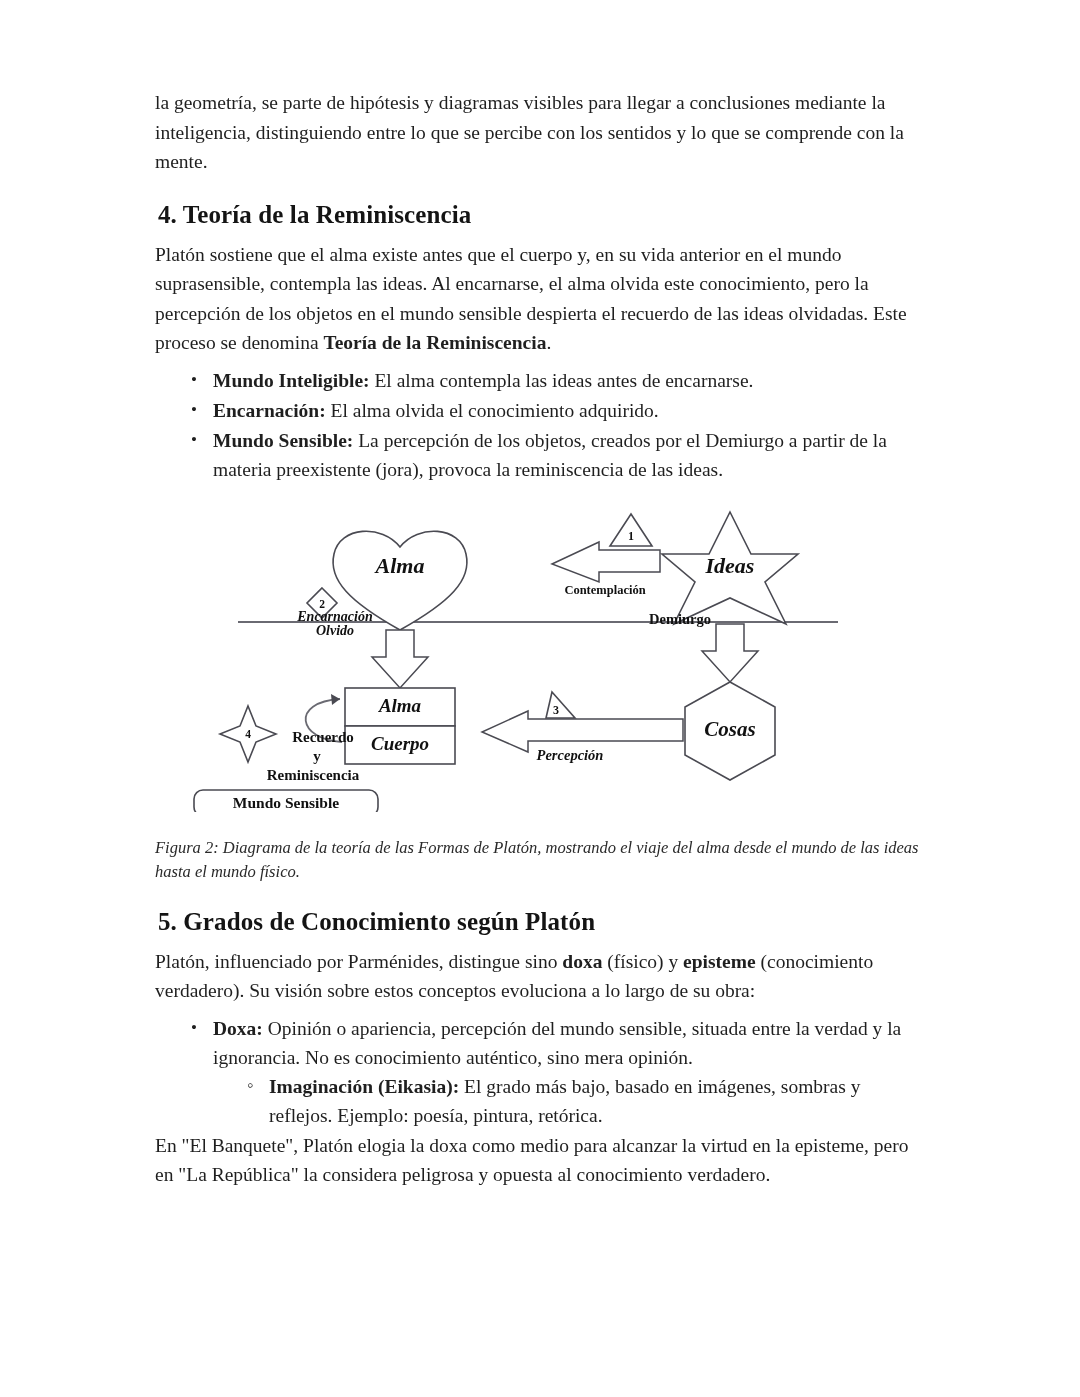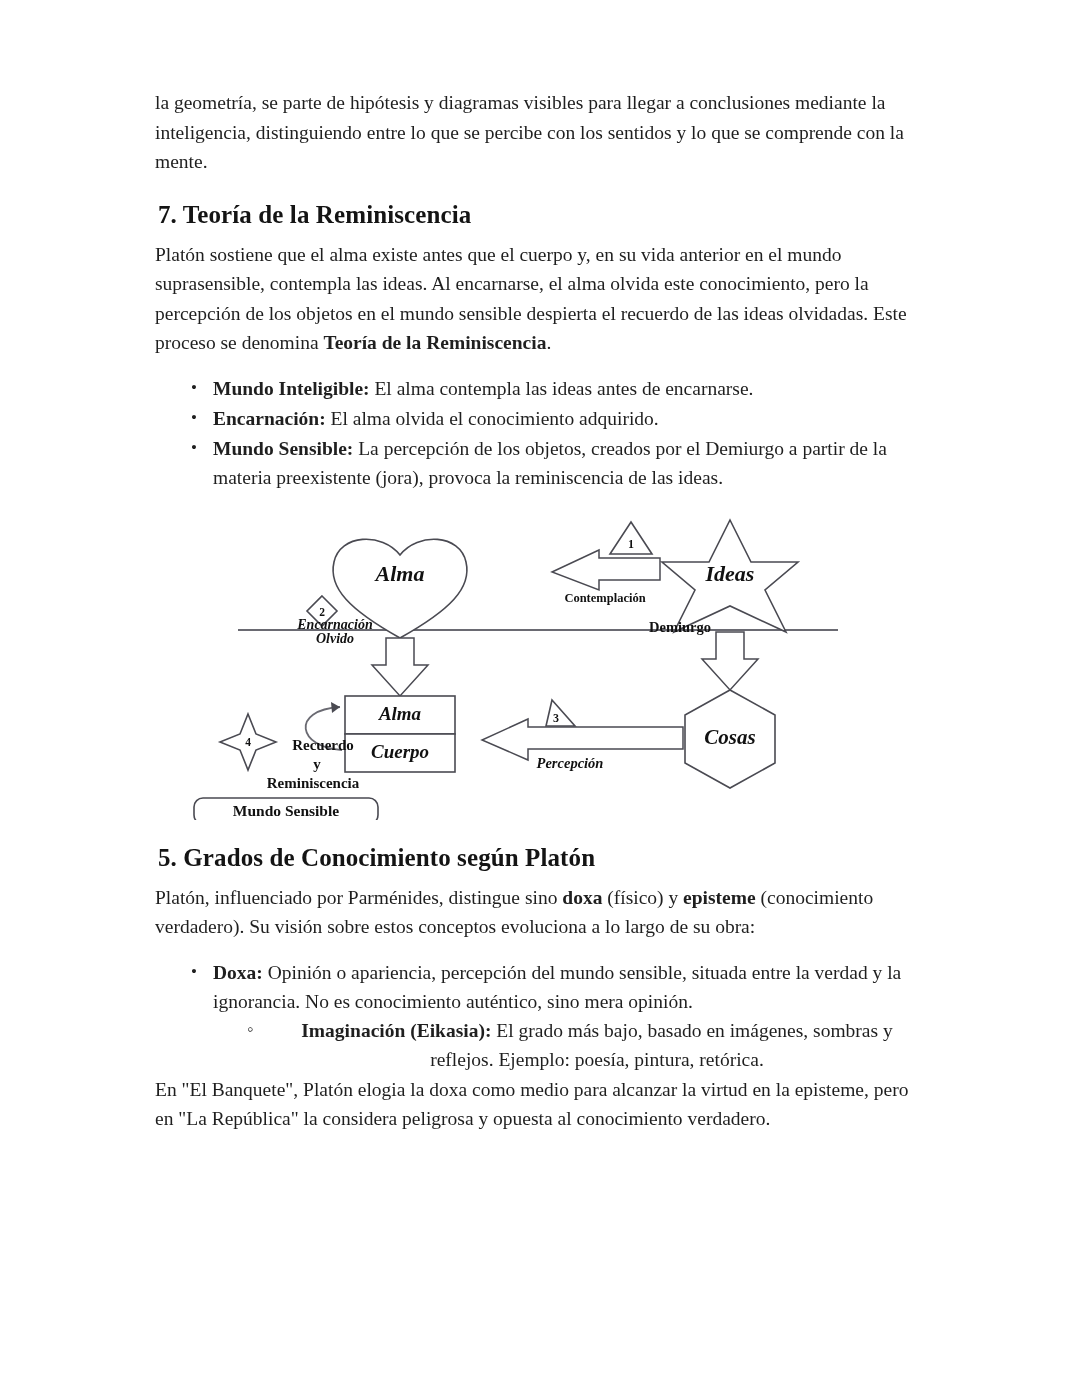--- a/index.html
+++ b/index.html
@@ -34,21 +34,21 @@
   }
   h2.section-heading {
     font-size: 25px;
     line-height: 32px;
     font-weight: bold;
     margin: 22px 0 9px 3px;
     color: #141414;
     letter-spacing: 0.1px;
   }
   ul.bullets {
-    margin: 16px 0 0 0;
+    margin: 8px 0 0 0;
     padding-left: 58px;
     list-style: none;
   }
   ul.bullets > li {
     position: relative;
     font-size: 19.5px;
     line-height: 29px;
     margin-bottom: 1px;
     color: #1f1f1f;
   }
@@ -57,21 +57,20 @@
     position: absolute;
     left: -22px;
     top: -1px;
     font-size: 17px;
     color: #1f1f1f;
   }
   ul.sub-bullets {
     margin: 0;
     padding-left: 56px;
     list-style: none;
-    text-align: center;
   }
   ul.sub-bullets > li {
     position: relative;
     font-size: 19.5px;
     line-height: 29px;
     color: #1f1f1f;
   }
   ul.sub-bullets > li::before {
     content: "◦";
     position: absolute;
@@ -113,21 +112,21 @@
   }
 </style>
 </head>
 <body>
 
 <div class="page">
   <div class="content">
 
     <p class="body-text">la geometría, se parte de hipótesis y diagramas visibles para llegar a conclusiones mediante la inteligencia, distinguiendo entre lo que se percibe con los sentidos y lo que se comprende con la mente.</p>
 
-    <h2 class="section-heading">7. Teoría de la Reminiscencia</h2>
+    <h2 class="section-heading">4. Teoría de la Reminiscencia</h2>
 
     <p class="body-text"><span>Platón sostiene que el alma existe antes que el cuerpo y, en su vida anterior en el mundo suprasensible, contempla las ideas. Al encarnarse, el alma olvida este conocimiento, pero la percepción de los objetos en el mundo sensible despierta el recuerdo de las ideas olvidadas. Este proceso se denomina </span><b>Teoría de la Reminiscencia</b><span>.</span></p>
 
     <ul class="bullets">
       <li><b>Mundo Inteligible:</b><span> El alma contempla las ideas antes de encarnarse.</span></li>
       <li><b>Encarnación:</b><span> El alma olvida el conocimiento adquirido.</span></li>
       <li><b>Mundo Sensible:</b><span> La percepción de los objetos, creados por el Demiurgo a partir de la materia preexistente (jora), provoca la reminiscencia de las ideas.</span></li>
     </ul>
 
     <div class="figure-wrap">
@@ -188,20 +187,21 @@
         <text class="tplain" x="58" y="236" font-size="11.5" text-anchor="middle">4</text>
 
         <text class="tplain" x="133" y="240" font-size="15" text-anchor="middle">Recuerdo</text>
         <text class="tplain" x="127" y="259" font-size="15" text-anchor="middle">y</text>
         <text class="tplain" x="123" y="278" font-size="15" text-anchor="middle">Reminiscencia</text>
 
         <rect class="sh" x="4" y="288" width="184" height="26" rx="9" ry="9"></rect>
         <text class="tplain" x="96" y="302" font-size="15.5" text-anchor="middle" dominant-baseline="middle">Mundo Sensible</text>
       </svg>
 
+      <p class="figure-caption">Figura 2: Diagrama de la teoría de las Formas de Platón, mostrando el viaje del alma desde el mundo de las ideas hasta el mundo físico.</p>
     </div>
 
     <h2 class="section-heading">5. Grados de Conocimiento según Platón</h2>
 
     <p class="body-text"><span>Platón, influenciado por Parménides, distingue sino </span><b>doxa</b><span> (físico) y </span><b>episteme</b><span> (conocimiento verdadero). Su visión sobre estos conceptos evoluciona a lo largo de su obra:</span></p>
 
     <ul class="bullets">
       <li><b>Doxa:</b><span> Opinión o apariencia, percepción del mundo sensible, situada entre la verdad y la ignorancia. No es conocimiento auténtico, sino mera opinión.</span>
         <ul class="sub-bullets">
           <li><b>Imaginación (Eikasia):</b><span> El grado más bajo, basado en imágenes, sombras y reflejos. Ejemplo: poesía, pintura, retórica.</span></li>

